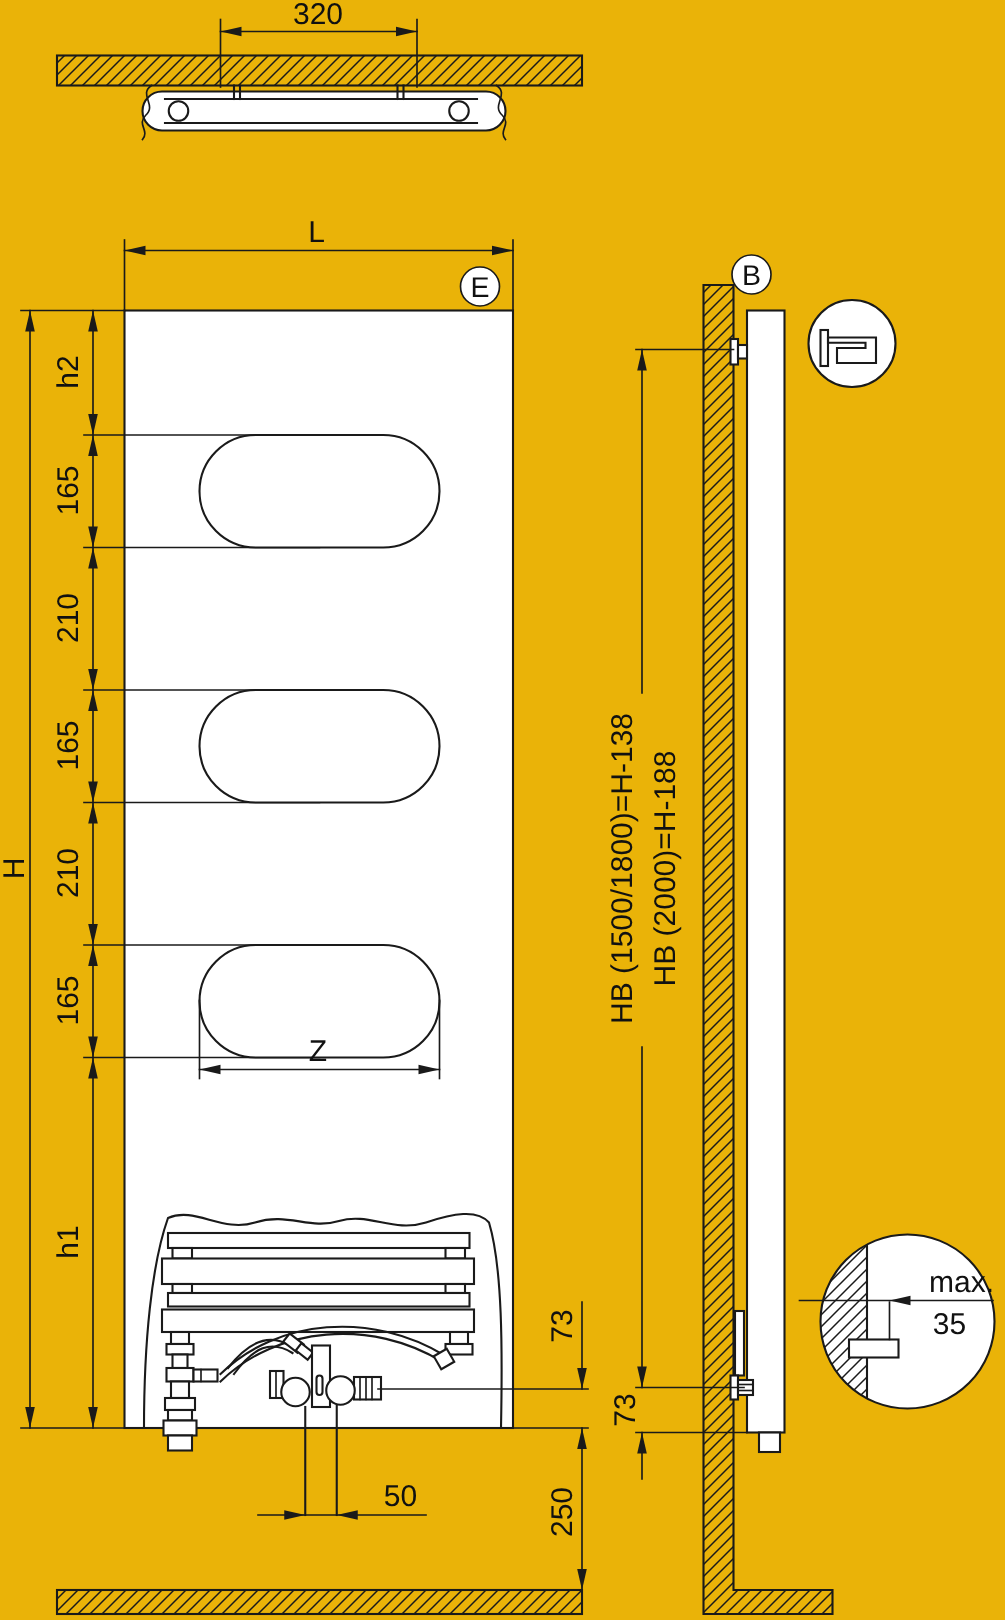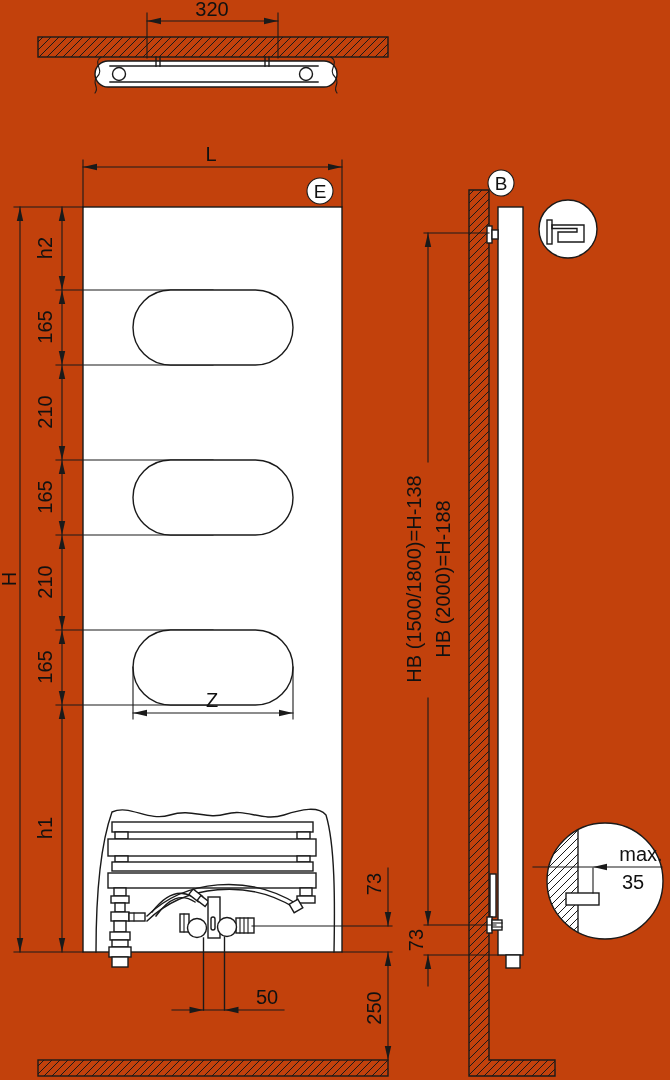--- a/index.html
+++ b/index.html
@@ -1,16 +1,16 @@
 <!DOCTYPE html>
 <html><head>
 <meta charset="utf-8">
 <style>
   html,body{margin:0;padding:0;background:#fff;}
-  .page{width:670px;height:1080px;background:#c2410c;position:relative;overflow:hidden;}
+  .page{width:670px;height:1080px;background:#eab308;position:relative;overflow:hidden;}
   svg{display:block;}
   .ln{stroke:#1a1a1a;stroke-width:1.4;fill:none;stroke-linecap:square;}
   .dim{stroke:#1a1a1a;stroke-width:1.1;fill:none;stroke-linecap:square;}
   .fw{fill:#fff;}
   .hat{fill:url(#hatch);}
   .arr{fill:#1a1a1a;stroke:none;}
   text{font-family:"Liberation Sans",sans-serif;font-size:20px;fill:#111;}
   .lbl-s{font-size:19px;}
 </style>
 </head>

